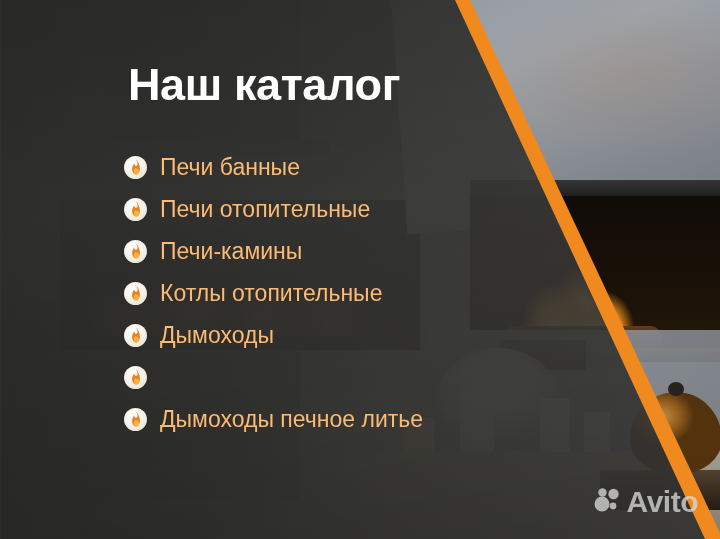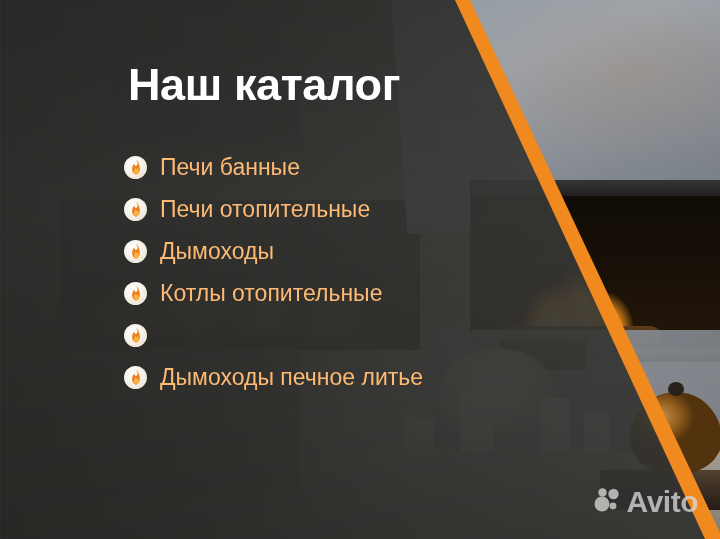--- a/index.html
+++ b/index.html
@@ -271,30 +271,39 @@
           </span>
           <span class="item-label">Печи отопительные</span>
         </li>
         <li class="list-item">
           <span class="bullet-icon">
             <svg width="14" height="16" viewBox="0 0 14 16" xmlns="http://www.w3.org/2000/svg">
               <path d="M7 0.6C7 0.6 8.6 3.1 8.6 4.9c0 1.1-.8 1.9-1.7 1.9-.9 0-1.5-.6-1.5-1.5 0-.5.2-1 .2-1C4.3 5.6 3.1 7.6 3.1 9.8 3.1 12.9 5 15.4 7 15.4s3.9-2.5 3.9-5.6C10.9 5.6 8.8 2.3 7 0.6z" fill="#E8821E"></path>
               <path d="M7 15.4c-1.2 0-2.1-1.3-2.1-2.9 0-1.6 1-2.9 1.6-3.9.2.8.7 1.4 1.3 1.4.5 0 .9-.3 1.1-.8.6.9 1.1 2 1.1 3.3 0 1.6-.9 2.9-2.1 2.9z" fill="#FBB040"></path>
             </svg>
           </span>
+          <span class="item-label">Печи-камины</span>
+        </li>
+        <li class="list-item">
+          <span class="bullet-icon">
+            <svg width="14" height="16" viewBox="0 0 14 16" xmlns="http://www.w3.org/2000/svg">
+              <path d="M7 0.6C7 0.6 8.6 3.1 8.6 4.9c0 1.1-.8 1.9-1.7 1.9-.9 0-1.5-.6-1.5-1.5 0-.5.2-1 .2-1C4.3 5.6 3.1 7.6 3.1 9.8 3.1 12.9 5 15.4 7 15.4s3.9-2.5 3.9-5.6C10.9 5.6 8.8 2.3 7 0.6z" fill="#E8821E"></path>
+              <path d="M7 15.4c-1.2 0-2.1-1.3-2.1-2.9 0-1.6 1-2.9 1.6-3.9.2.8.7 1.4 1.3 1.4.5 0 .9-.3 1.1-.8.6.9 1.1 2 1.1 3.3 0 1.6-.9 2.9-2.1 2.9z" fill="#FBB040"></path>
+            </svg>
+          </span>
+          <span class="item-label">Котлы отопительные</span>
+        </li>
+        <li class="list-item">
+          <span class="bullet-icon">
+            <svg width="14" height="16" viewBox="0 0 14 16" xmlns="http://www.w3.org/2000/svg">
+              <path d="M7 0.6C7 0.6 8.6 3.1 8.6 4.9c0 1.1-.8 1.9-1.7 1.9-.9 0-1.5-.6-1.5-1.5 0-.5.2-1 .2-1C4.3 5.6 3.1 7.6 3.1 9.8 3.1 12.9 5 15.4 7 15.4s3.9-2.5 3.9-5.6C10.9 5.6 8.8 2.3 7 0.6z" fill="#E8821E"></path>
+              <path d="M7 15.4c-1.2 0-2.1-1.3-2.1-2.9 0-1.6 1-2.9 1.6-3.9.2.8.7 1.4 1.3 1.4.5 0 .9-.3 1.1-.8.6.9 1.1 2 1.1 3.3 0 1.6-.9 2.9-2.1 2.9z" fill="#FBB040"></path>
+            </svg>
+          </span>
           <span class="item-label">Дымоходы</span>
-        </li>
-        <li class="list-item">
-          <span class="bullet-icon">
-            <svg width="14" height="16" viewBox="0 0 14 16" xmlns="http://www.w3.org/2000/svg">
-              <path d="M7 0.6C7 0.6 8.6 3.1 8.6 4.9c0 1.1-.8 1.9-1.7 1.9-.9 0-1.5-.6-1.5-1.5 0-.5.2-1 .2-1C4.3 5.6 3.1 7.6 3.1 9.8 3.1 12.9 5 15.4 7 15.4s3.9-2.5 3.9-5.6C10.9 5.6 8.8 2.3 7 0.6z" fill="#E8821E"></path>
-              <path d="M7 15.4c-1.2 0-2.1-1.3-2.1-2.9 0-1.6 1-2.9 1.6-3.9.2.8.7 1.4 1.3 1.4.5 0 .9-.3 1.1-.8.6.9 1.1 2 1.1 3.3 0 1.6-.9 2.9-2.1 2.9z" fill="#FBB040"></path>
-            </svg>
-          </span>
-          <span class="item-label">Котлы отопительные</span>
         </li>
         <li class="list-item">
           <span class="bullet-icon">
             <svg width="14" height="16" viewBox="0 0 14 16" xmlns="http://www.w3.org/2000/svg">
               <path d="M7 0.6C7 0.6 8.6 3.1 8.6 4.9c0 1.1-.8 1.9-1.7 1.9-.9 0-1.5-.6-1.5-1.5 0-.5.2-1 .2-1C4.3 5.6 3.1 7.6 3.1 9.8 3.1 12.9 5 15.4 7 15.4s3.9-2.5 3.9-5.6C10.9 5.6 8.8 2.3 7 0.6z" fill="#E8821E"></path>
               <path d="M7 15.4c-1.2 0-2.1-1.3-2.1-2.9 0-1.6 1-2.9 1.6-3.9.2.8.7 1.4 1.3 1.4.5 0 .9-.3 1.1-.8.6.9 1.1 2 1.1 3.3 0 1.6-.9 2.9-2.1 2.9z" fill="#FBB040"></path>
             </svg>
           </span>
         </li>
         <li class="list-item">

